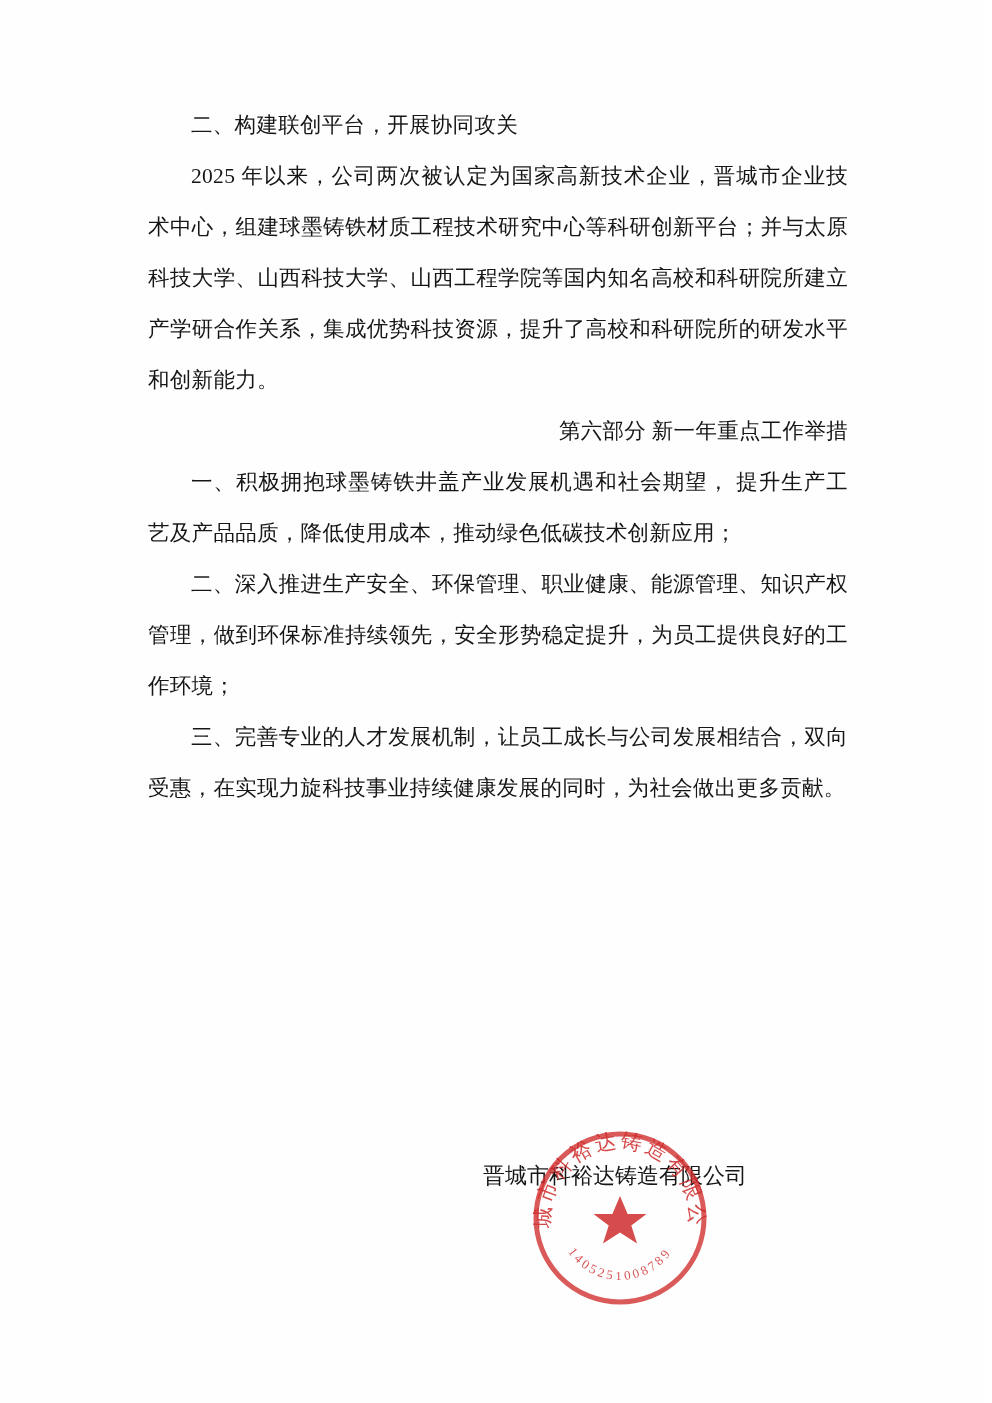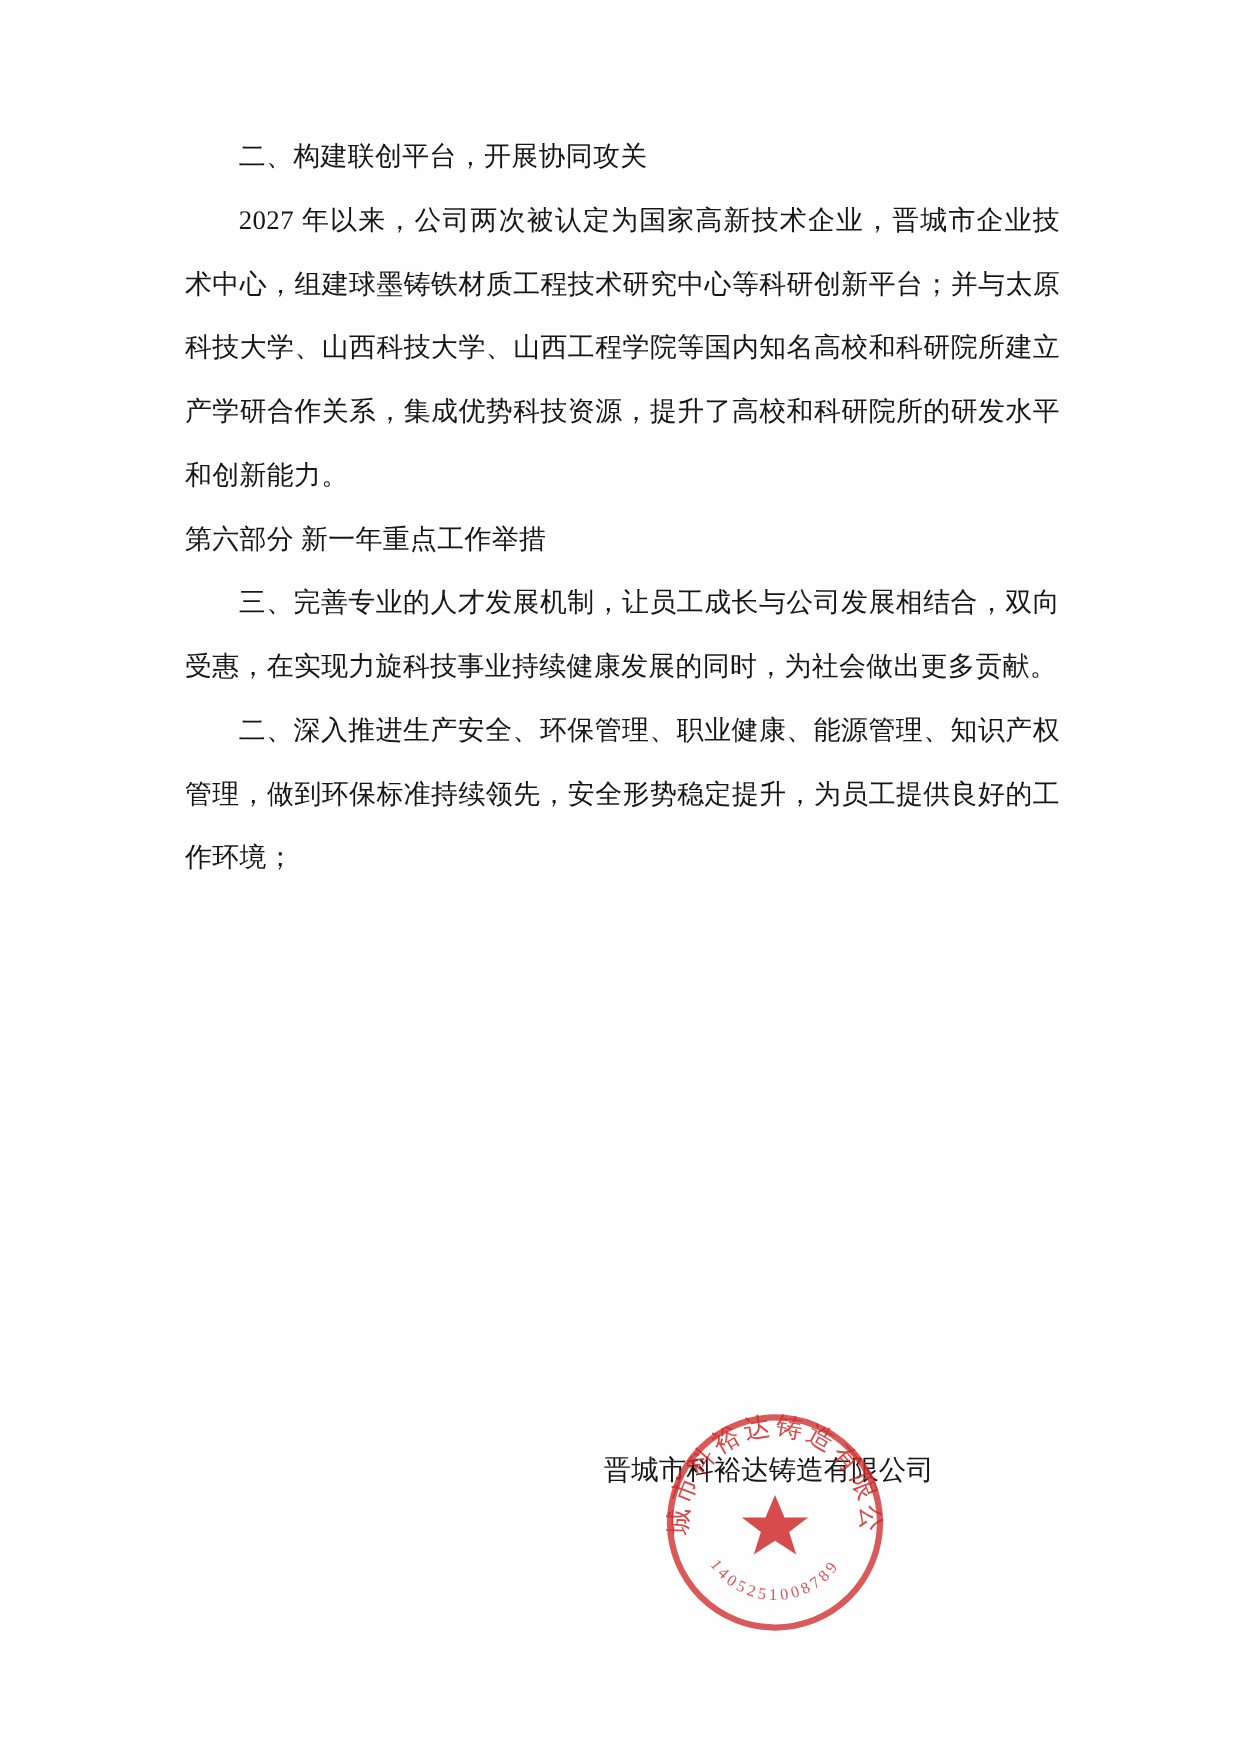--- a/index.html
+++ b/index.html
@@ -40,21 +40,21 @@
     margin: 0 0 0 0;
     letter-spacing: 0.3px;
     color: #161616;
   }
 
   .indent {
     text-indent: 2em;
   }
 
   .center {
-    text-align: left;
+    text-align: right;
     text-indent: 0;
   }
 
   
   .signature {
     position: absolute;
     right: 140px;
     top: 1150px;
     width: 360px;
     text-align: left;
@@ -88,29 +88,30 @@
 </style>
 </head>
 <body>
 
 <div class="page">
 
   <div class="content">
 
     <p class="para indent">二、构建联创平台，开展协同攻关</p>
 
-    <p class="para indent">2027 年以来，公司两次被认定为国家高新技术企业，晋城市企业技术中心，组建球墨铸铁材质工程技术研究中心等科研创新平台；并与太原科技大学、山西科技大学、山西工程学院等国内知名高校和科研院所建立产学研合作关系，集成优势科技资源，提升了高校和科研院所的研发水平和创新能力。</p>
+    <p class="para indent">2025 年以来，公司两次被认定为国家高新技术企业，晋城市企业技术中心，组建球墨铸铁材质工程技术研究中心等科研创新平台；并与太原科技大学、山西科技大学、山西工程学院等国内知名高校和科研院所建立产学研合作关系，集成优势科技资源，提升了高校和科研院所的研发水平和创新能力。</p>
 
     <p class="para center">第六部分 新一年重点工作举措</p>
 
 
+    <p class="para indent">一、积极拥抱球墨铸铁井盖产业发展机遇和社会期望， 提升生产工艺及产品品质，降低使用成本，推动绿色低碳技术创新应用；</p>
+
+    <p class="para indent">二、深入推进生产安全、环保管理、职业健康、能源管理、知识产权管理，做到环保标准持续领先，安全形势稳定提升，为员工提供良好的工作环境；</p>
 
     <p class="para indent">三、完善专业的人才发展机制，让员工成长与公司发展相结合，双向受惠，在实现力旋科技事业持续健康发展的同时，为社会做出更多贡献。</p>
-
-    <p class="para indent">二、深入推进生产安全、环保管理、职业健康、能源管理、知识产权管理，做到环保标准持续领先，安全形势稳定提升，为员工提供良好的工作环境；</p>
 
   </div>
 
   <div class="signature">
     <div class="sig-line">晋城市科裕达铸造有限公司</div>
   </div>
 
   <div class="seal">
     <svg width="200" height="200" viewBox="0 0 200 200" xmlns="http://www.w3.org/2000/svg">
       <defs>

